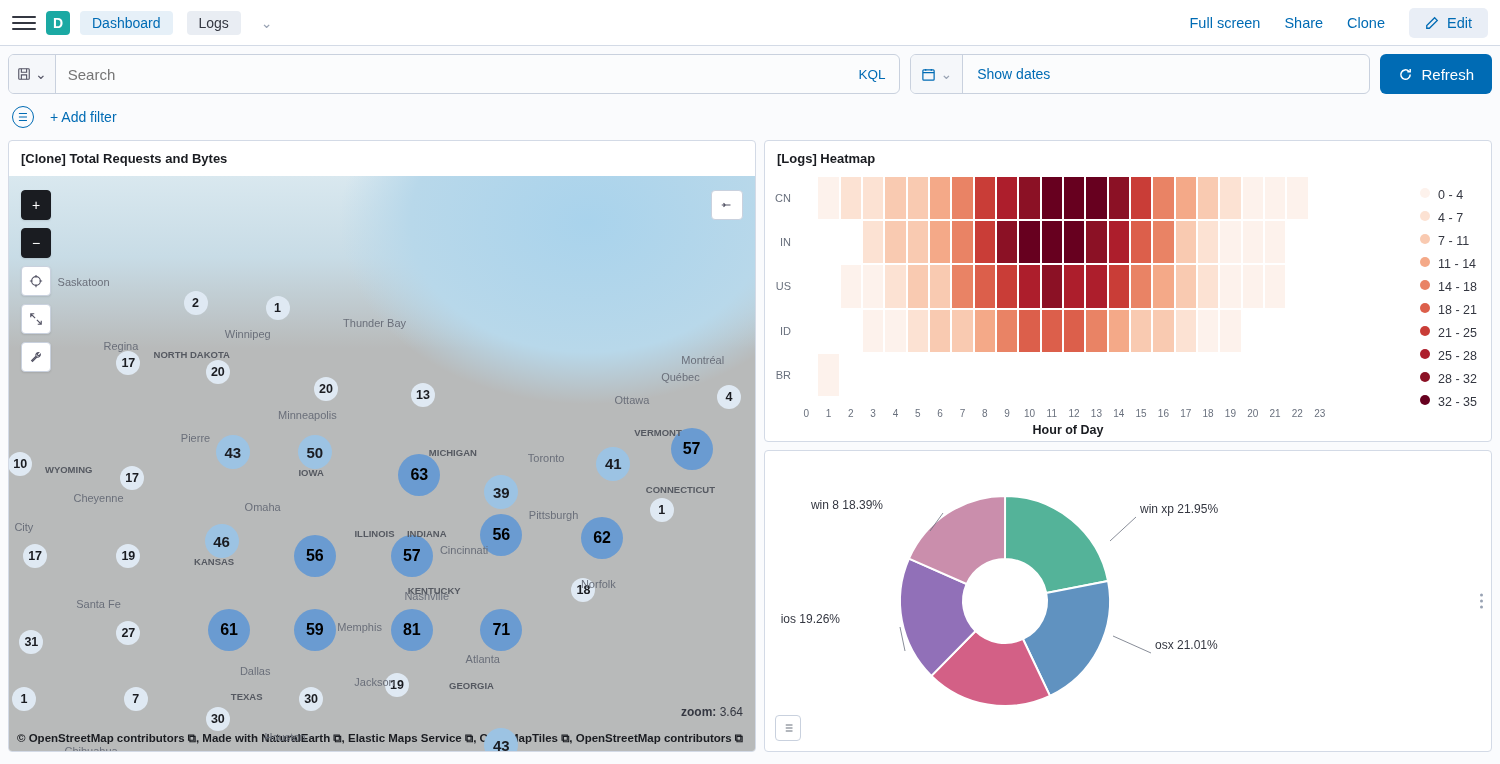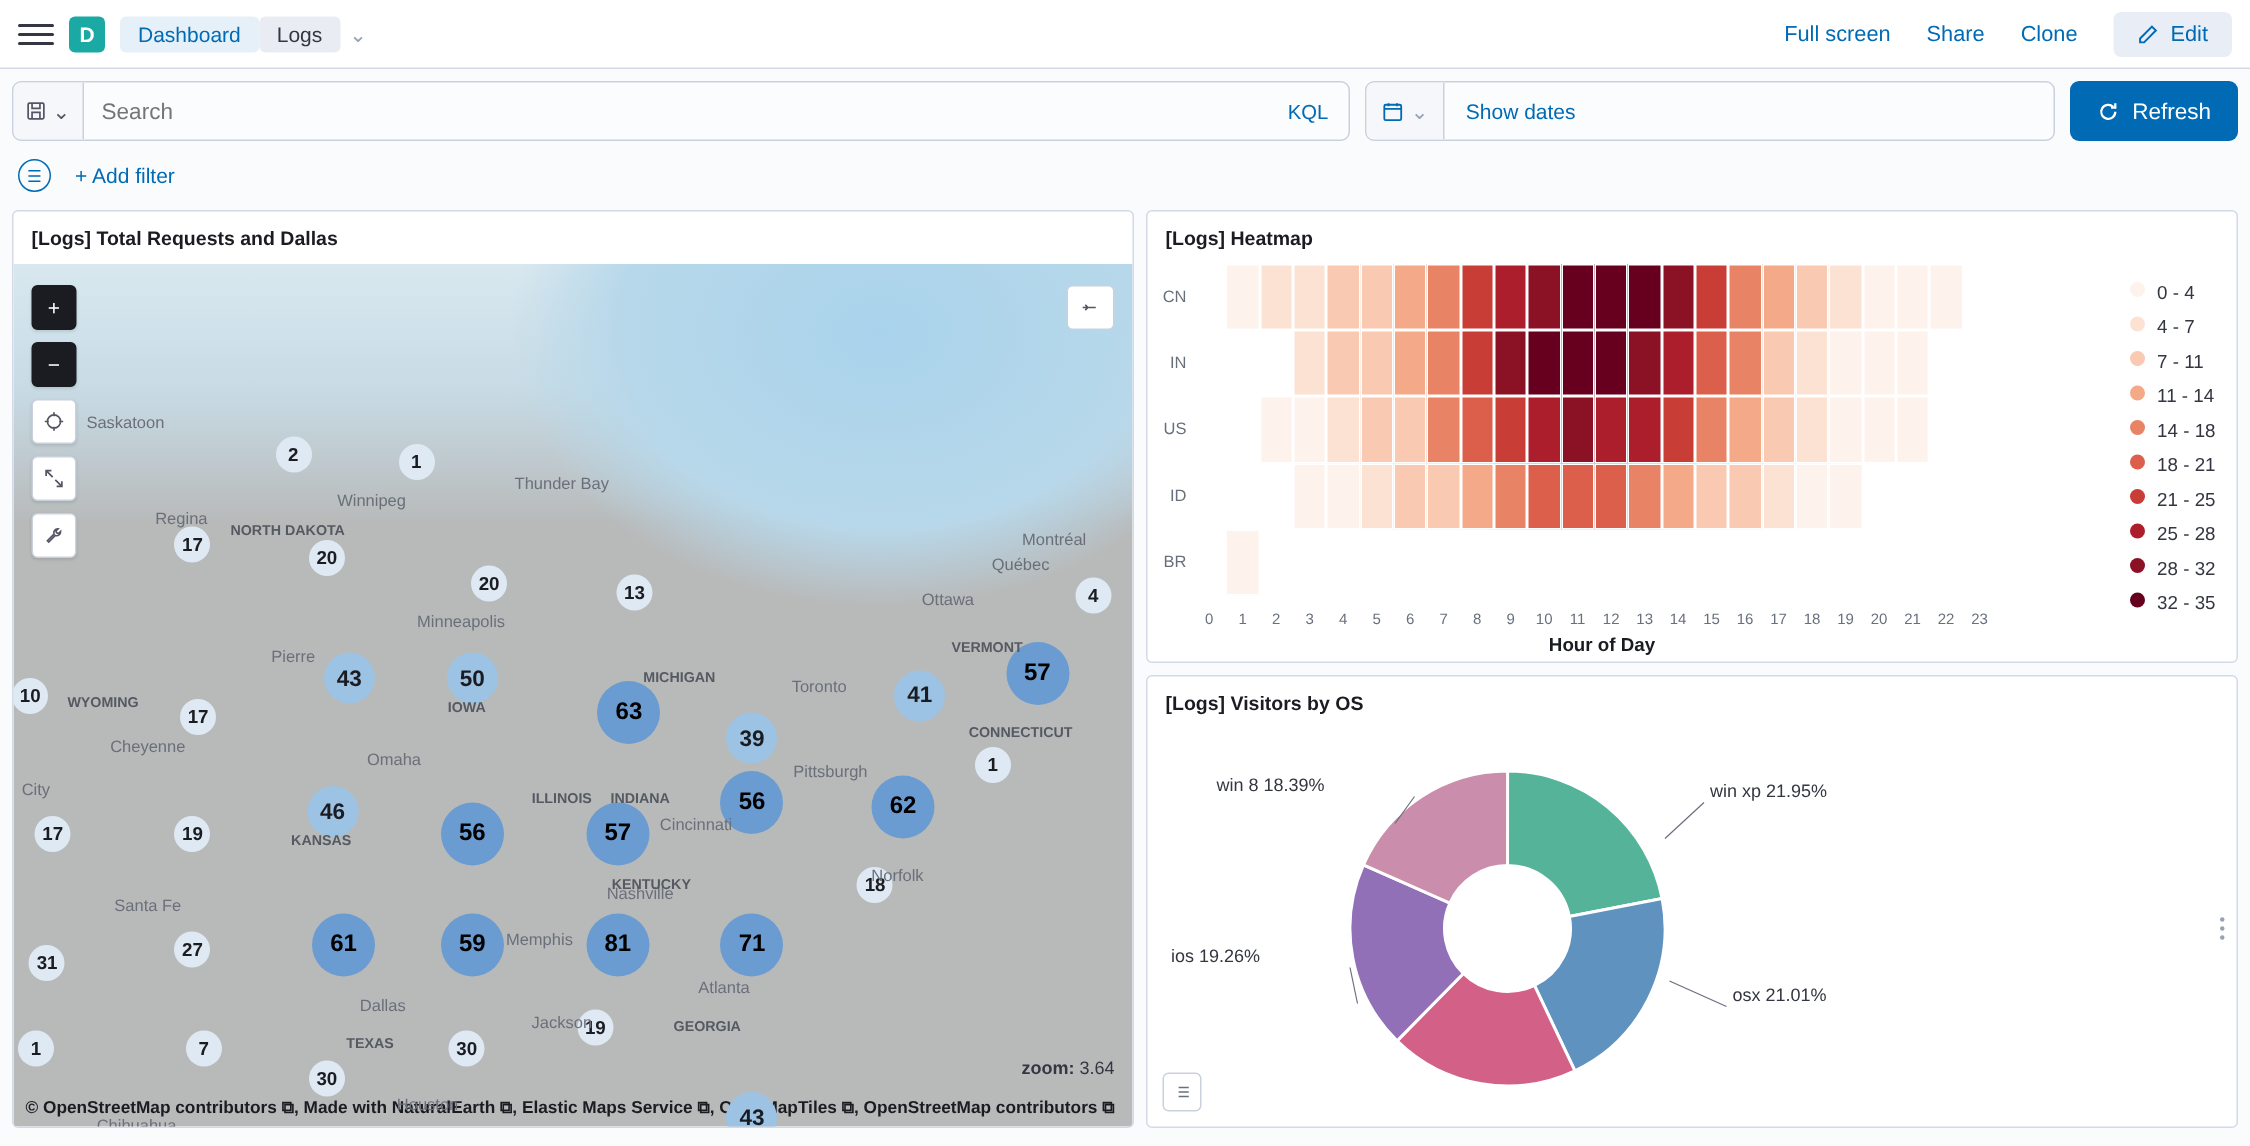--- a/index.html
+++ b/index.html
@@ -1,21 +1,21 @@
 <!DOCTYPE html>
 <html><head>
 <meta charset="utf-8">
 <style>
 * { box-sizing: border-box; margin: 0; padding: 0; }
 body { font-family: -apple-system, BlinkMacSystemFont, "Segoe UI", Helvetica, Arial, sans-serif; background: #fafbfd; color: #1a1c21; font-size: 14px; width: 1500px; height: 764px; overflow: hidden; }
 .topbar { height: 46px; display: flex; align-items: center; padding: 0 12px; background: #fff; border-bottom: 1px solid #d3dae6; gap: 10px; }
 .hamburger { width: 24px; height: 24px; cursor: pointer; display: flex; flex-direction: column; justify-content: center; gap: 4px; }
 .hamburger span { height: 2px; background: #343741; border-radius: 1px; }
 .app-badge { width: 24px; height: 24px; background: #1ba9a3; color: #fff; border-radius: 4px; display: flex; align-items: center; justify-content: center; font-weight: 600; font-size: 14px; }
-.breadcrumbs { display: flex; align-items: center; gap: 0; }
+.breadcrumbs { display: flex; align-items: center; gap: 14px; }
 .crumb { padding: 4px 12px; background: #e6f0f8; border-radius: 4px; color: #006bb4; font-size: 14px; position: relative; }
 .crumb.last { background: #e9edf3; color: #343741; }
 .chev { color: #98a2b3; padding: 0 6px; }
 .top-actions { margin-left: auto; display: flex; align-items: center; gap: 24px; }
 .top-link { color: #006bb4; cursor: pointer; font-size: 14.5px; }
 .edit-btn { background: #e9eef6; color: #006bb4; padding: 7px 16px; border-radius: 5px; display: flex; align-items: center; gap: 8px; cursor: pointer; border: none; font-size: 14.5px; }
 .toolbar { display: flex; padding: 8px 8px; gap: 10px; background: #fafbfd; }
 .search-wrap { flex: 1; display: flex; border: 1px solid #c9d1de; border-radius: 6px; background: #fbfcfd; height: 40px; align-items: center; overflow: hidden; }
 .search-prefix { padding: 0 8px; display: flex; align-items: center; gap: 4px; border-right: 1px solid #c9d1de; height: 100%; background: #f5f7fa; color: #556; cursor: pointer; }
 .search-input { flex: 1; border: none; outline: none; padding: 0 12px; font-size: 15px; background: transparent; color: #69707d; }
@@ -125,21 +125,21 @@
 </div>
 
 <div class="filter-bar">
   <div class="filter-ico">☰</div>
   <span class="add-filter">+ Add filter</span>
 </div>
 
 <div class="grid">
 
   <div class="panel map">
-    <div class="panel-title">[Logs] Total Requests and Dallas</div>
+    <div class="panel-title">[Clone] Total Requests and Bytes</div>
     <div class="map-body" id="map-body">
       <div class="map-water"></div>
       <div class="map-ctrls">
         <div class="map-ctrl dark">+</div>
         <div class="map-ctrl dark">−</div>
         <div class="map-ctrl">
           <svg width="14" height="14" viewBox="0 0 16 16" fill="none" stroke="#556" stroke-width="1.3">
               <circle cx="8" cy="8" r="5"></circle>
               <path d="M8 1v3M8 12v3M1 8h3M12 8h3"></path>
             </svg>
@@ -445,21 +445,20 @@
           </div>
           <div class="legend-row">
             <span class="swatch" style="background:#67001f"></span>
             <span>32 - 35</span>
           </div>
         </div>
     </div>
   </div>
 
   <div class="panel">
-    <div class="panel-title">[Logs] Visitors by OS</div>
     <div class="donut-body">
       <svg id="donut-svg" width="480" height="240" viewBox="0 0 480 240">
           <path d="M240 15 A105 105 0 0 1 343.0778414973719 100.00103522072506 L281.23113659894875 112.00041408829003 A42 42 0 0 0 240 78 Z" fill="#54b399" stroke="#fff" stroke-width="2"></path>
           <line x1="345" y1="60" x2="371" y2="36" stroke="#69707d" stroke-width="0.8"></line>
           <text x="375" y="32" font-size="12" fill="#343741" text-anchor="start">win xp  21.95%</text>
           <path d="M343.0778414973719 100.00103522072506 A105 105 0 0 1 284.9454624003998 214.89418006186813 L257.9781849601599 157.95767202474724 A42 42 0 0 0 281.23113659894875 112.00041408829003 Z" fill="#6092c0" stroke="#fff" stroke-width="2"></path>
           <line x1="348" y1="155" x2="386" y2="172" stroke="#69707d" stroke-width="0.8"></line>
           <text x="390" y="168" font-size="12" fill="#343741" text-anchor="start">osx  21.01%</text>
           <path d="M284.9454624003998 214.89418006186813 A105 105 0 0 1 166.40975582672536 194.8964349119357 L210.56390233069015 149.95857396477427 A42 42 0 0 0 257.9781849601599 157.95767202474724 Z" fill="#d36086" stroke="#fff" stroke-width="2"></path>
           <path d="M166.40975582672536 194.8964349119357 A105 105 0 0 1 143.95291499031362 77.57409445701748 L201.58116599612543 103.02963778280699 A42 42 0 0 0 210.56390233069015 149.95857396477427 Z" fill="#9170b8" stroke="#fff" stroke-width="2"></path>

